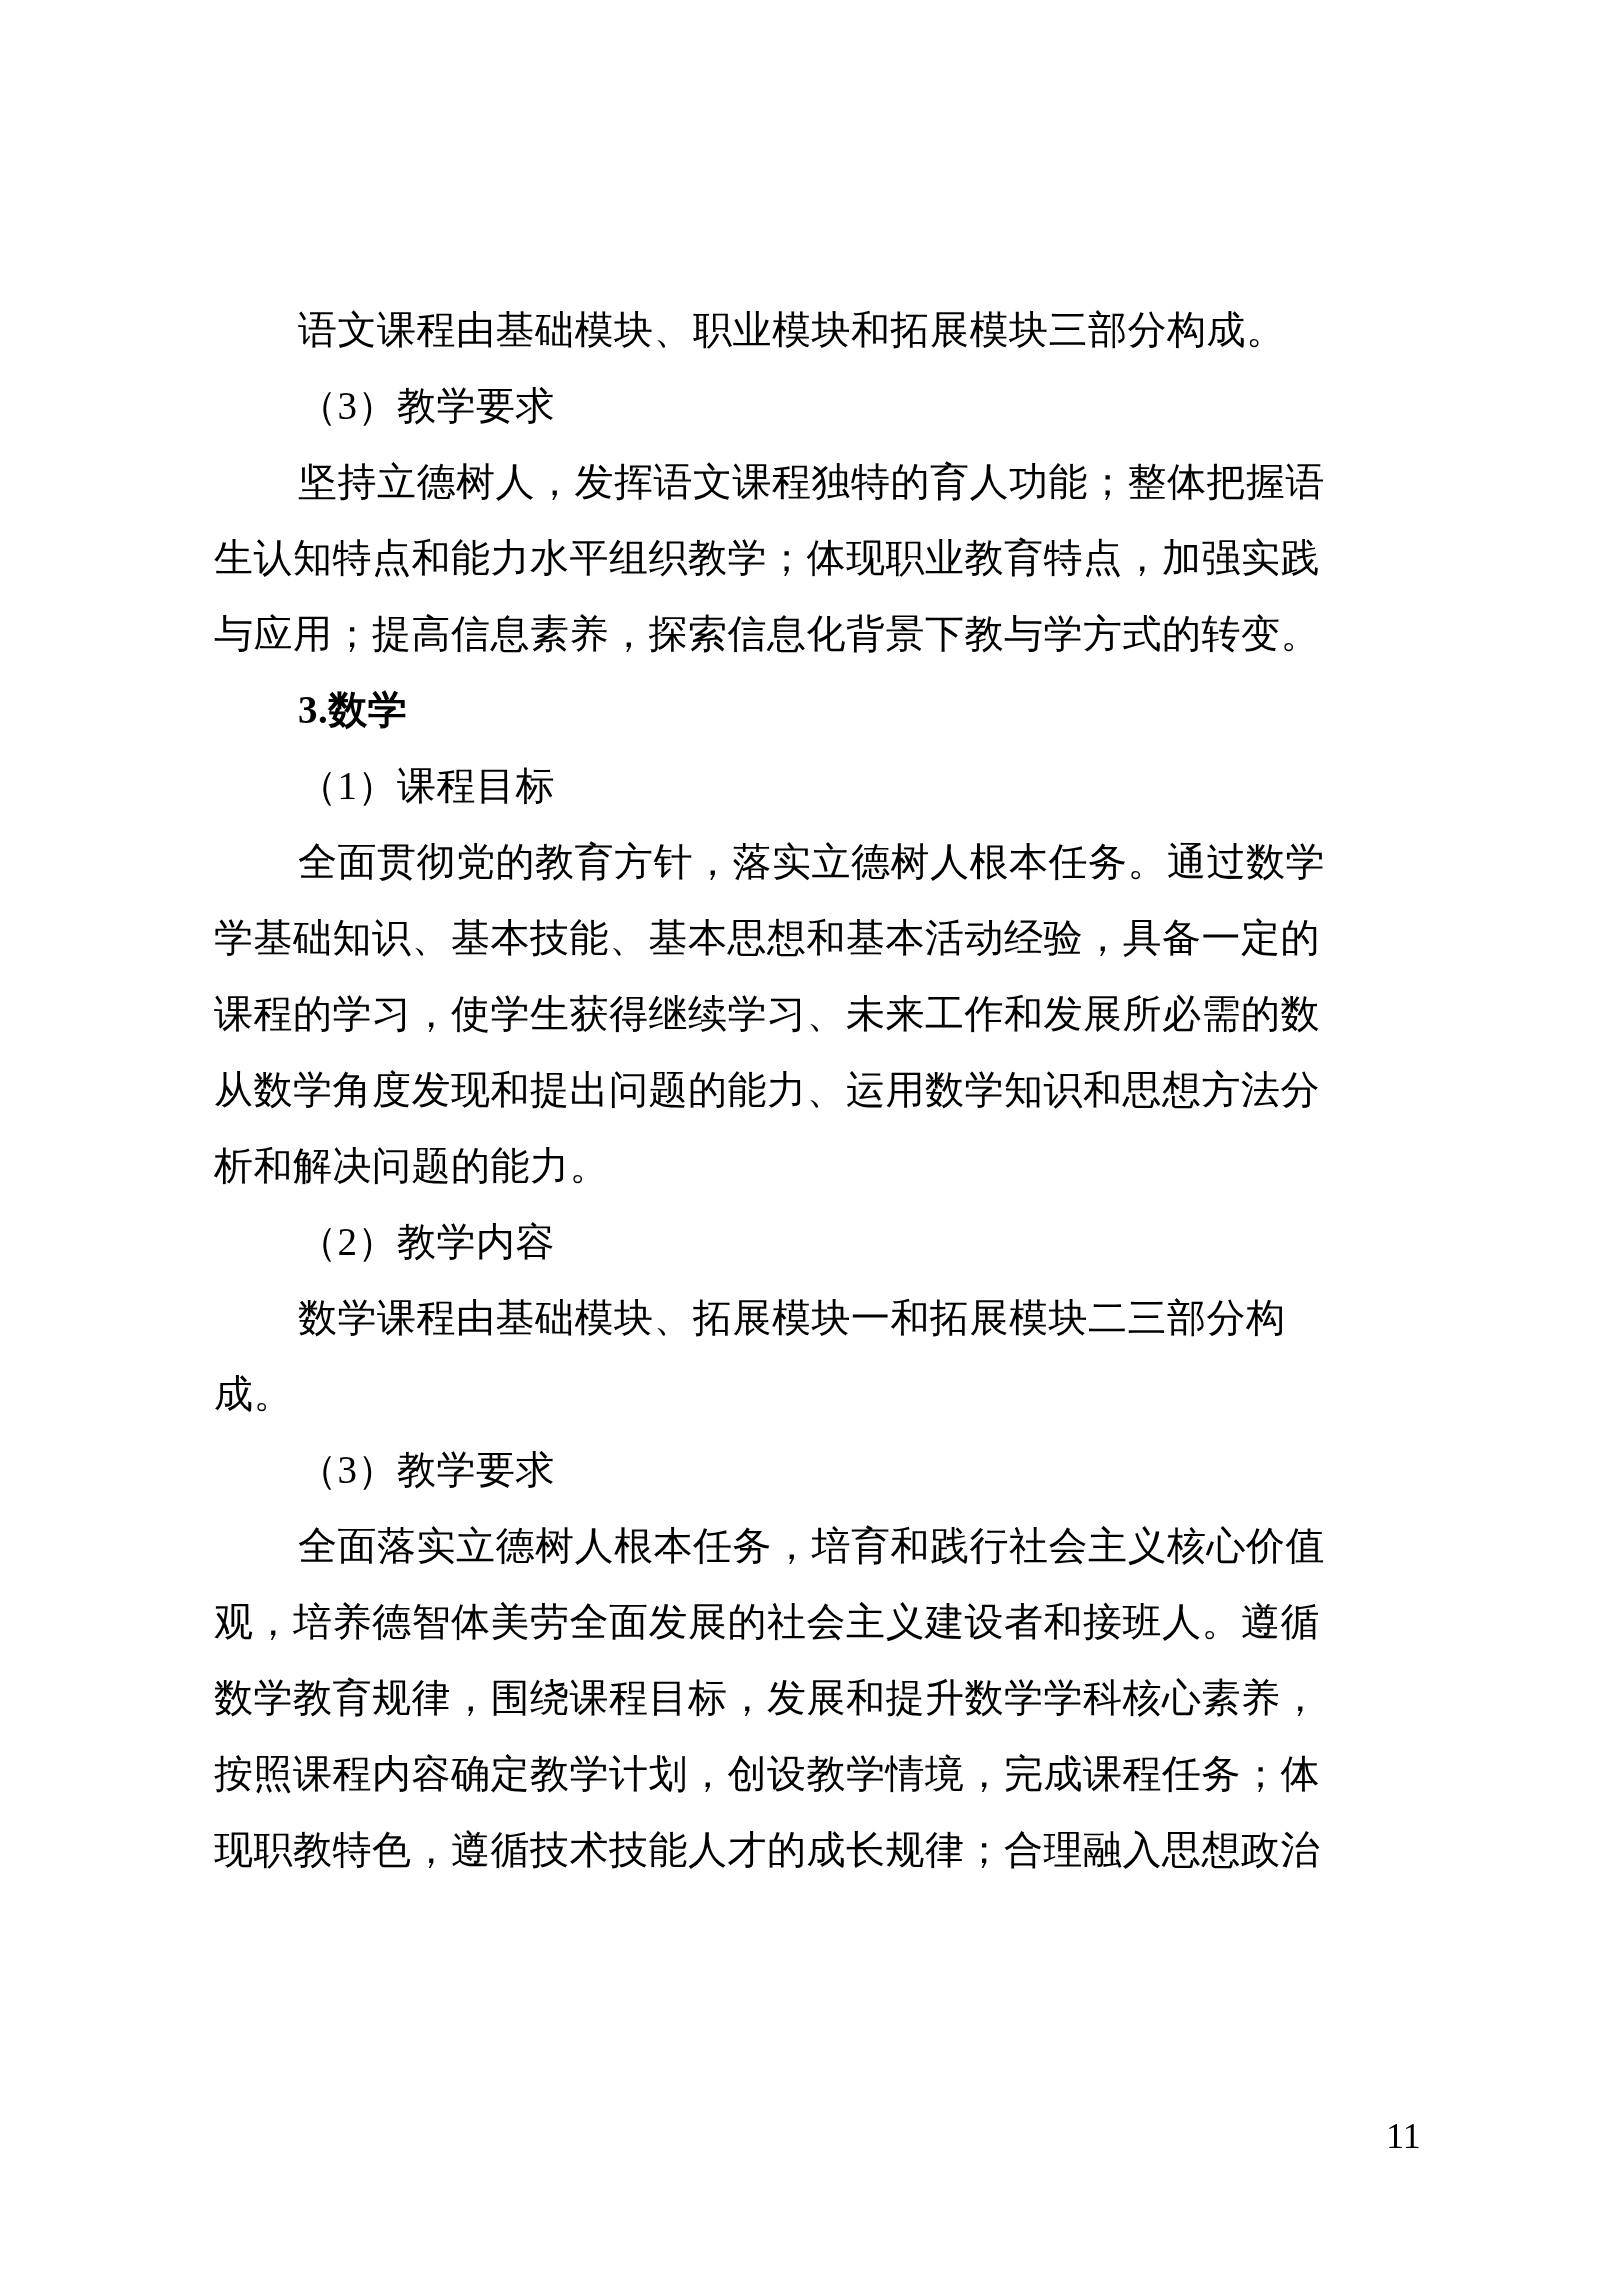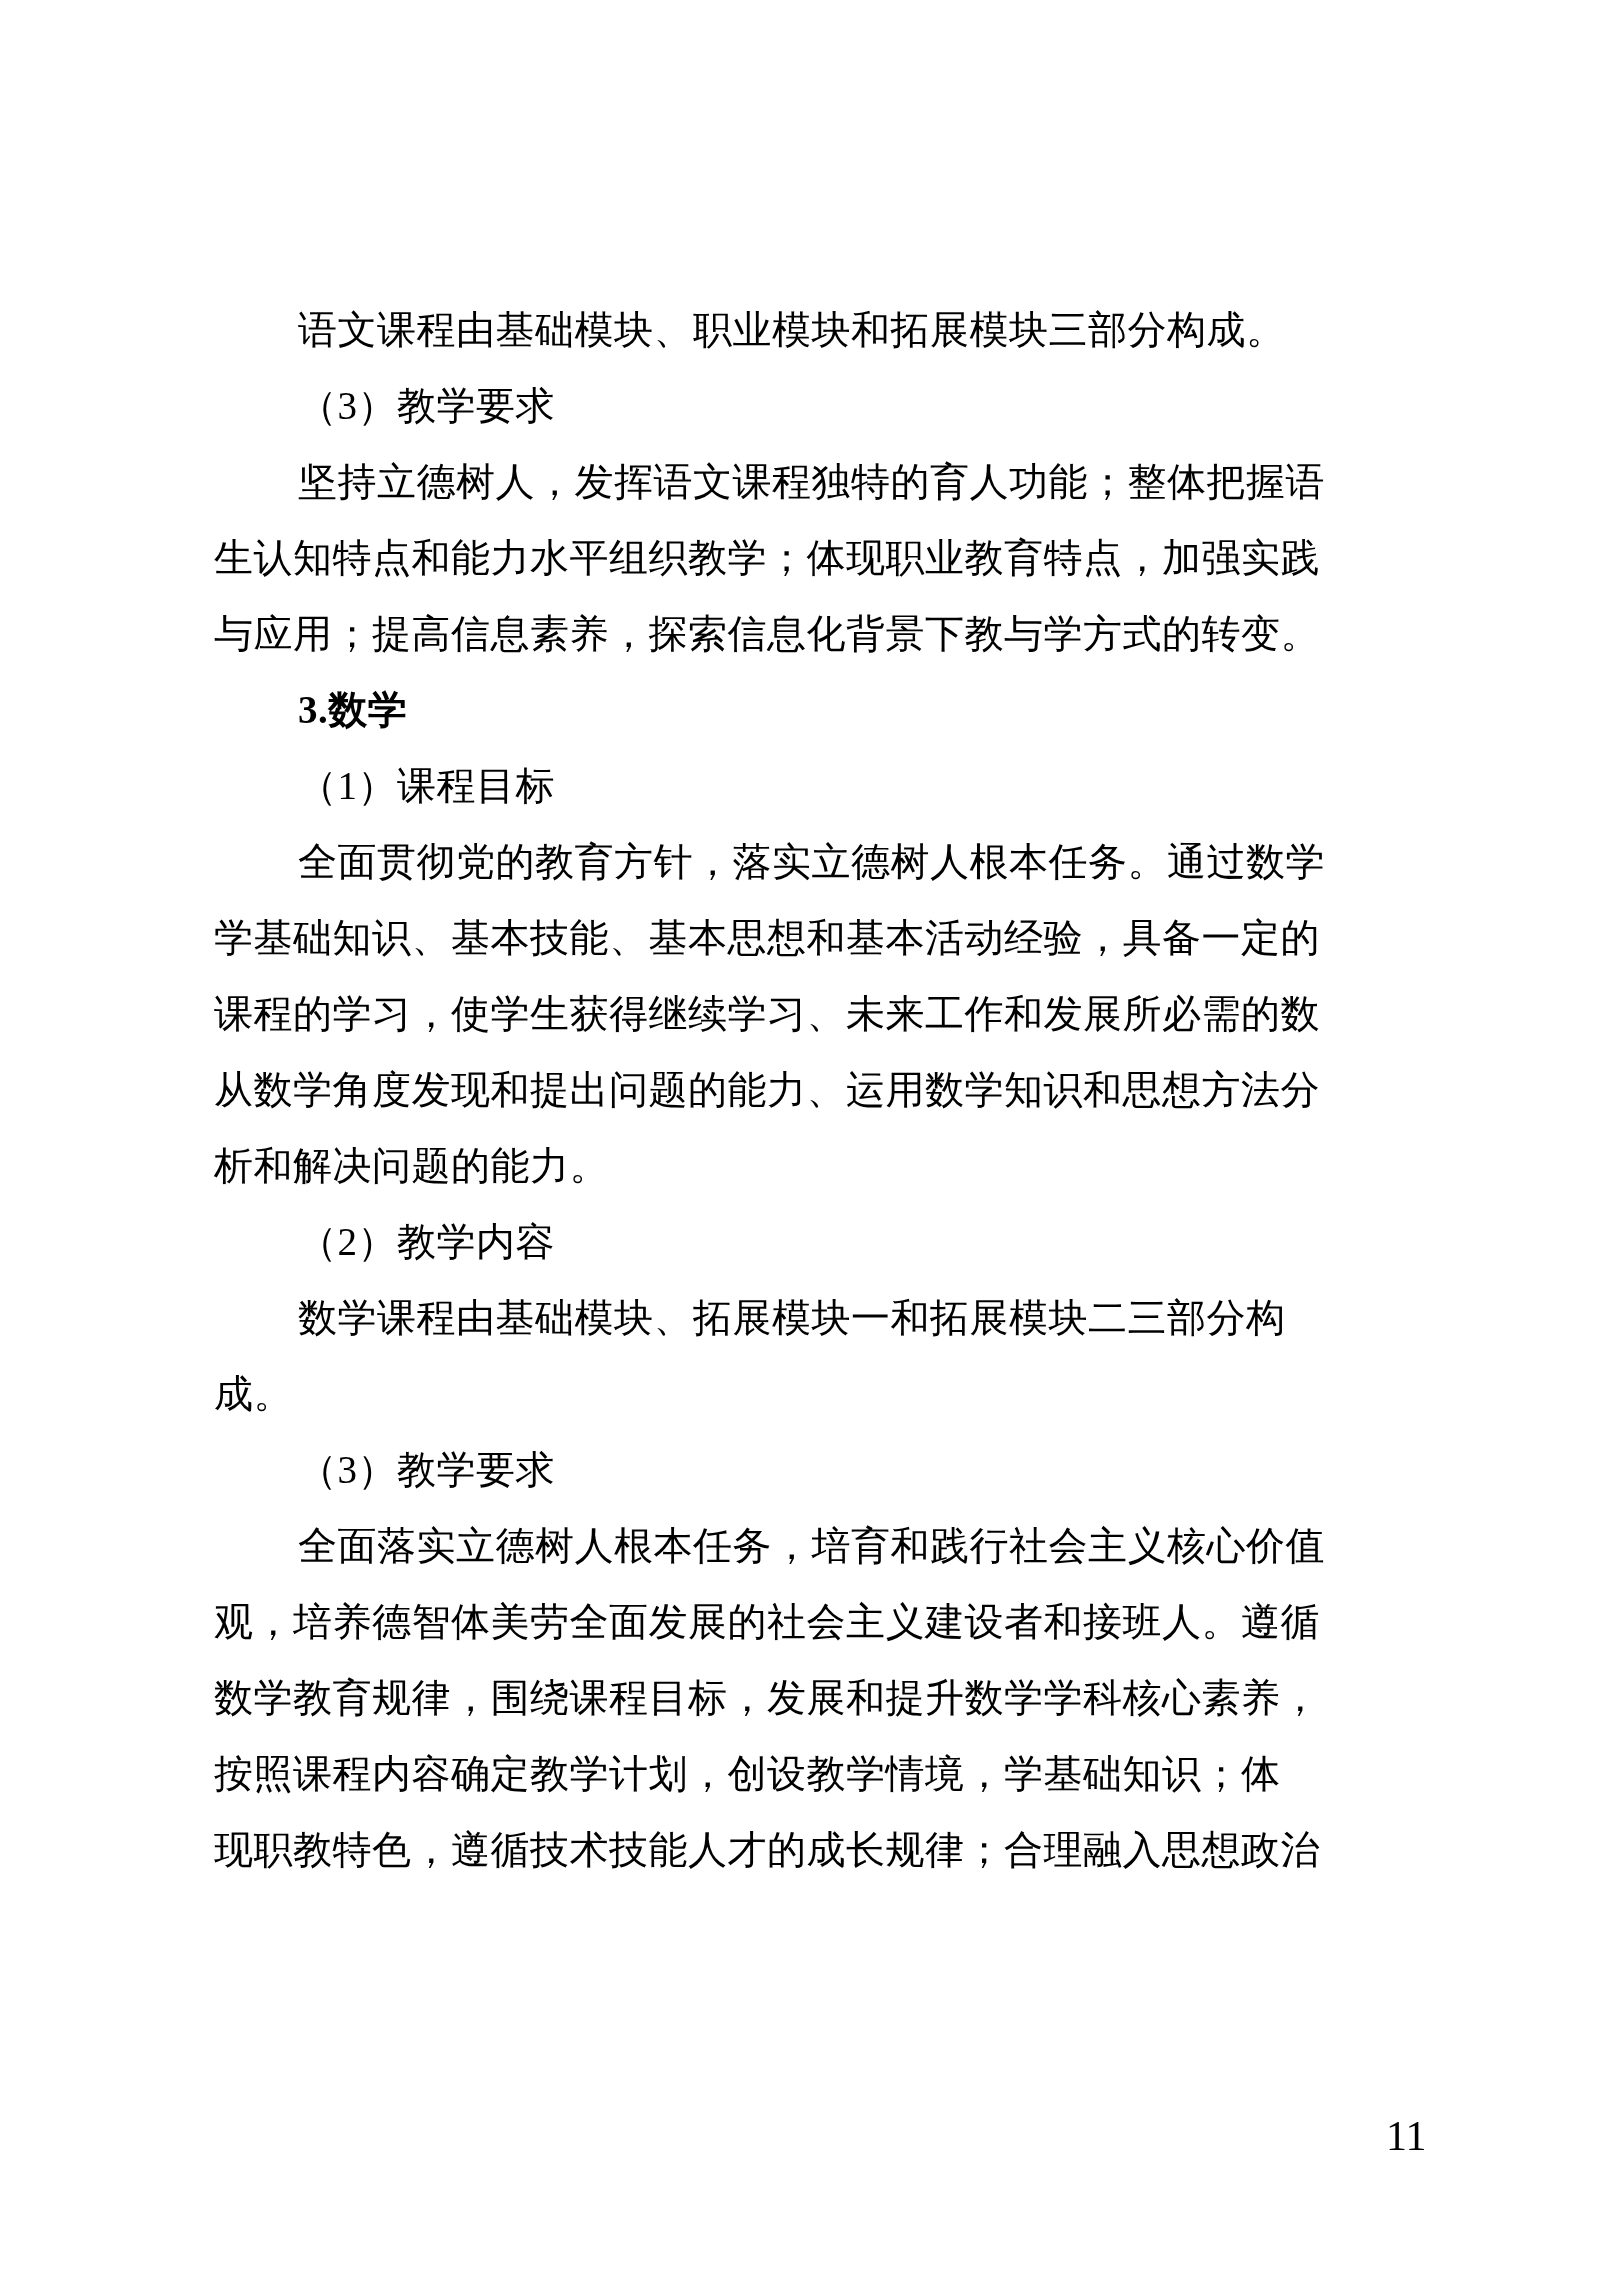--- a/index.html
+++ b/index.html
@@ -33,21 +33,21 @@
   .line.indent {
     padding-left: 84px;
   }
   .line.bold {
     font-weight: bold;
   }
   .page-number {
     position: absolute;
     left: 1386px;
     top: 2117px;
-    font-size: 42px;
+    font-size: 36px;
     line-height: 39px;
     color: #000000;
   }
 </style>
 </head>
 <body>
 
 <div class="page">
   <div class="doc-body">
       <div class="line indent">语文课程由基础模块、职业模块和拓展模块三部分构成。</div>
@@ -62,18 +62,18 @@
       <div class="line">课程的学习，使学生获得继续学习、未来工作和发展所必需的数</div>
       <div class="line">从数学角度发现和提出问题的能力、运用数学知识和思想方法分</div>
       <div class="line">析和解决问题的能力。</div>
       <div class="line indent">（2）教学内容</div>
       <div class="line indent">数学课程由基础模块、拓展模块一和拓展模块二三部分构</div>
       <div class="line">成。</div>
       <div class="line indent">（3）教学要求</div>
       <div class="line indent">全面落实立德树人根本任务，培育和践行社会主义核心价值</div>
       <div class="line">观，培养德智体美劳全面发展的社会主义建设者和接班人。遵循</div>
       <div class="line">数学教育规律，围绕课程目标，发展和提升数学学科核心素养，</div>
-      <div class="line">按照课程内容确定教学计划，创设教学情境，学基础知识；体</div>
+      <div class="line">按照课程内容确定教学计划，创设教学情境，完成课程任务；体</div>
       <div class="line">现职教特色，遵循技术技能人才的成长规律；合理融入思想政治</div>
     </div>
   <div class="page-number">11</div>
 </div>
 
 
 </body></html>

